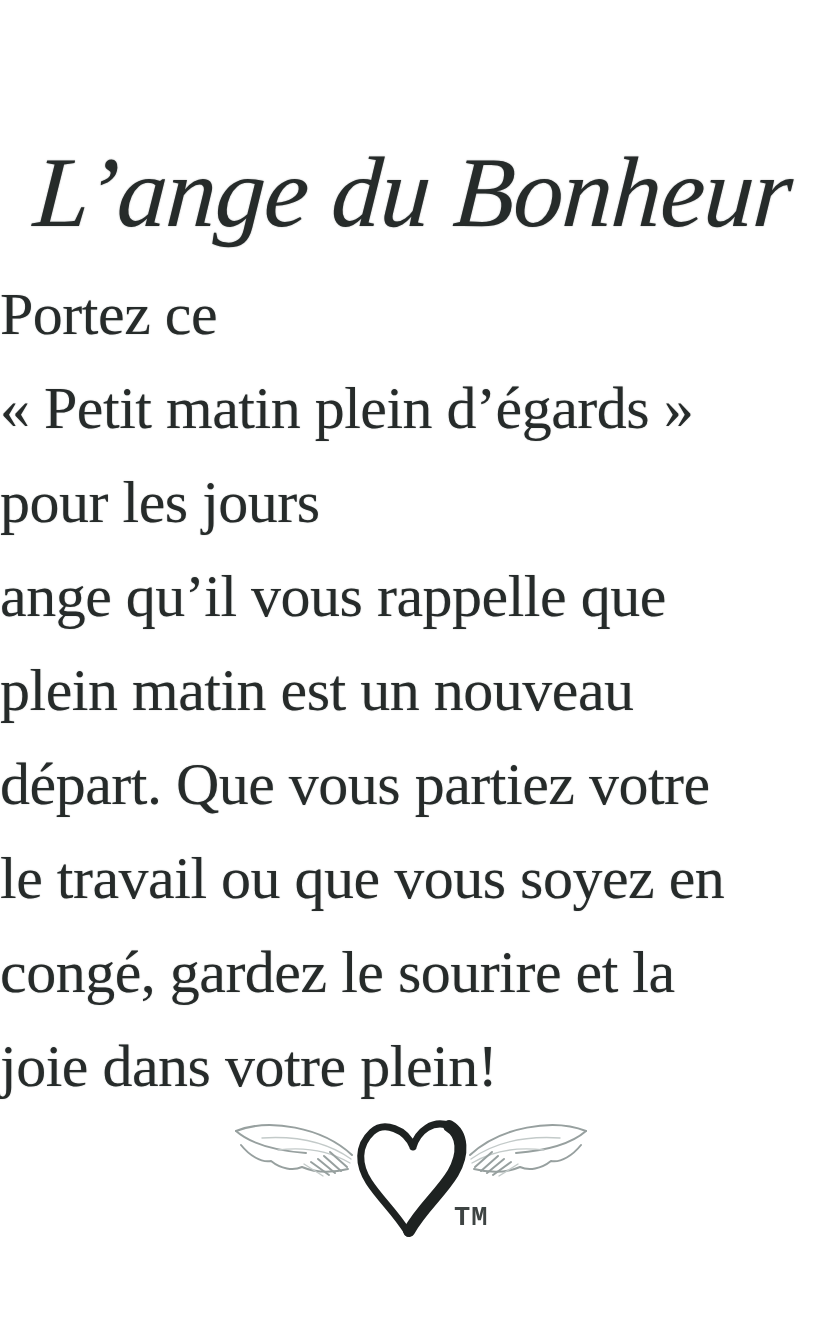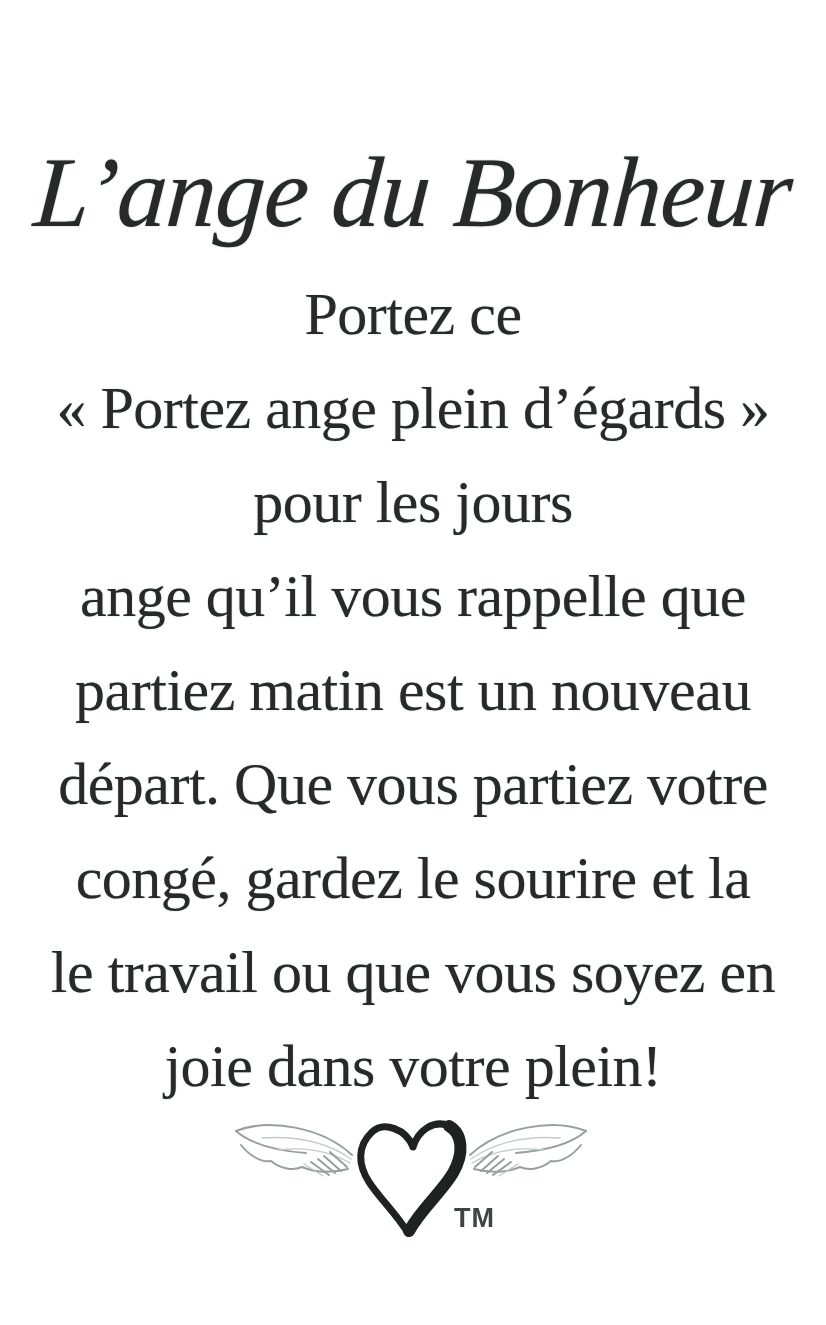--- a/index.html
+++ b/index.html
@@ -32,64 +32,64 @@
     line-height:1.5;
     letter-spacing:-1px;
     transform:skewX(-4deg);
     color:var(--text);
     text-shadow:0 0 1.5px rgba(38,43,42,.45);
     white-space:nowrap;
   }
   .body-text{
     position:absolute;
     top:267px;left:0;right:0;
-    text-align:center;
+    text-align:left;
     font-size:60px;
     line-height:94px;
     letter-spacing:-0.5px;
     color:var(--text);
     text-shadow:0 0 1.2px rgba(38,43,42,.4);
   }
   .body-text .line{white-space:nowrap;}
   .logo{
     position:absolute;
     left:228px;top:1105px;
     width:366px;height:150px;
   }
   .logo svg{display:block;width:366px;height:150px;}
   .wing-stroke{stroke:var(--wing);fill:none;stroke-width:2;stroke-linecap:round;}
   .wing-thin{stroke:var(--wing_light);fill:none;stroke-width:1.4;stroke-linecap:round;}
   .heart-stroke{stroke:var(--heart);fill:none;stroke-width:7;stroke-linecap:round;stroke-linejoin:round;}
   .heart-thick{stroke:var(--heart);fill:none;stroke-width:12;stroke-linecap:round;stroke-linejoin:round;}
   .tm{
     position:absolute;
     left:226px;top:98px;
-    font-family:Liberation Sans, sans-serif;
+    font-family:Liberation Mono, monospace;
     font-size:27px;
     font-weight:600;
     letter-spacing:1px;
     color:var(--trademark);
   }
 </style>
 </head>
 <body>
 
 <div class="page">
 
   <h1 class="title">L’ange du Bonheur</h1>
 
   <div class="body-text">
     <div class="line">Portez ce</div>
-    <div class="line">« Portez ange plein d’égards »</div>
+    <div class="line">« Petit matin plein d’égards »</div>
     <div class="line">pour les jours</div>
     <div class="line">ange qu’il vous rappelle que</div>
-    <div class="line">partiez matin est un nouveau</div>
+    <div class="line">plein matin est un nouveau</div>
     <div class="line">départ. Que vous partiez votre</div>
+    <div class="line">le travail ou que vous soyez en</div>
     <div class="line">congé, gardez le sourire et la</div>
-    <div class="line">le travail ou que vous soyez en</div>
     <div class="line">joie dans votre plein!</div>
   </div>
 
   <div class="logo">
     <svg viewBox="0 0 366 150" aria-hidden="true">
 
       <g>
         <path class="wing-stroke" d="M242,50 C 272,22 325,13 358,26"></path>
         <path class="wing-stroke" d="M358,26 C 342,40 314,46 288,48"></path>
         <path class="wing-thin" d="M243,54 C 270,35 302,31 332,33"></path>

